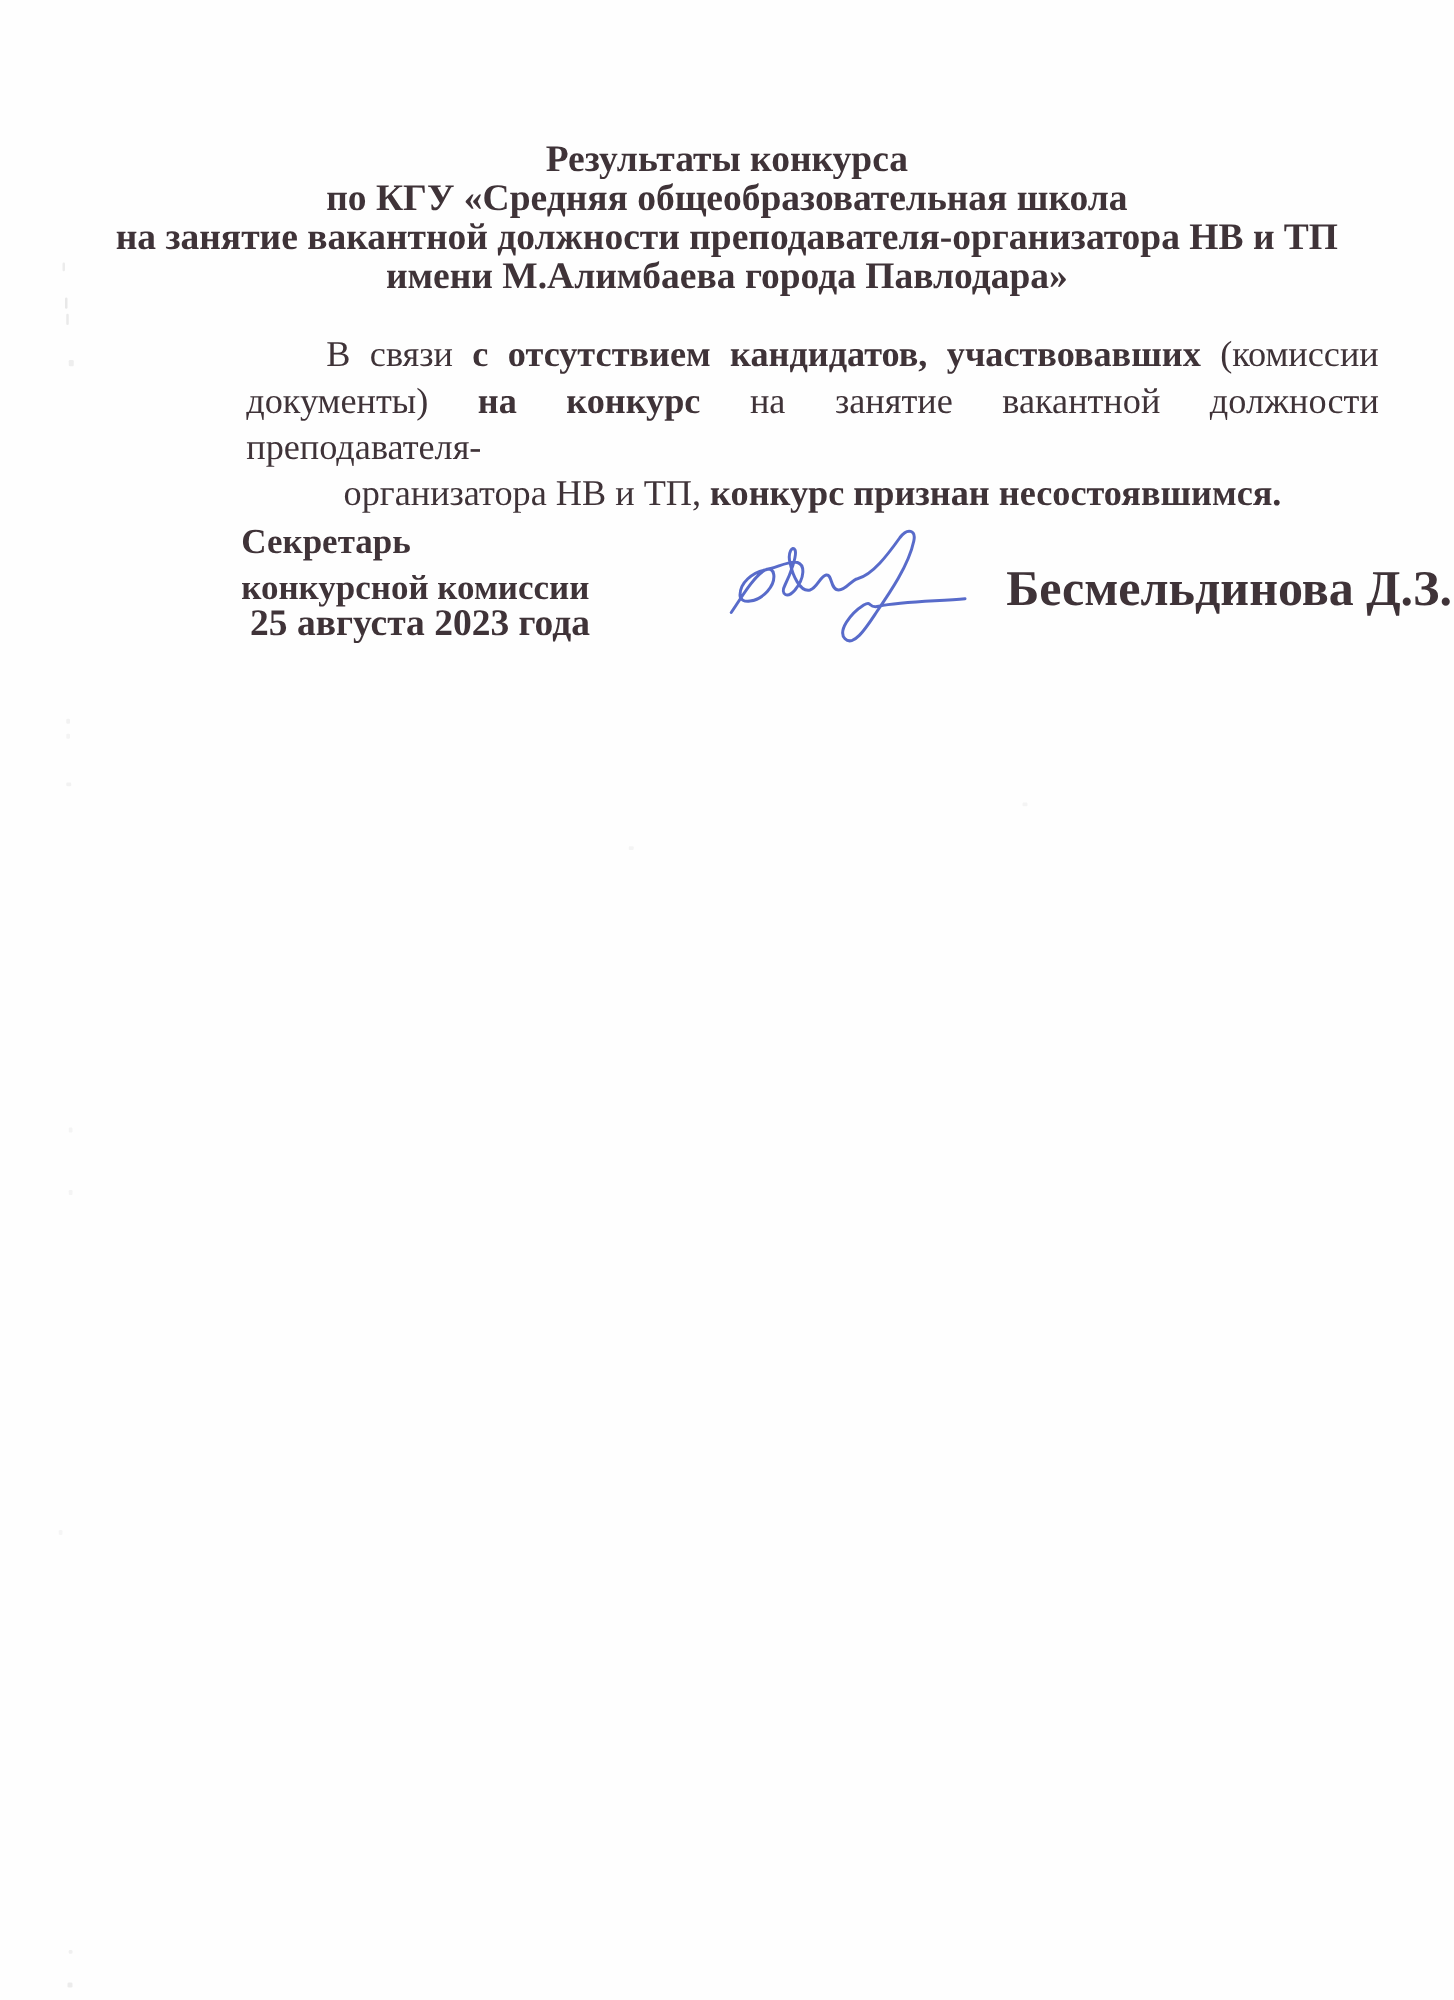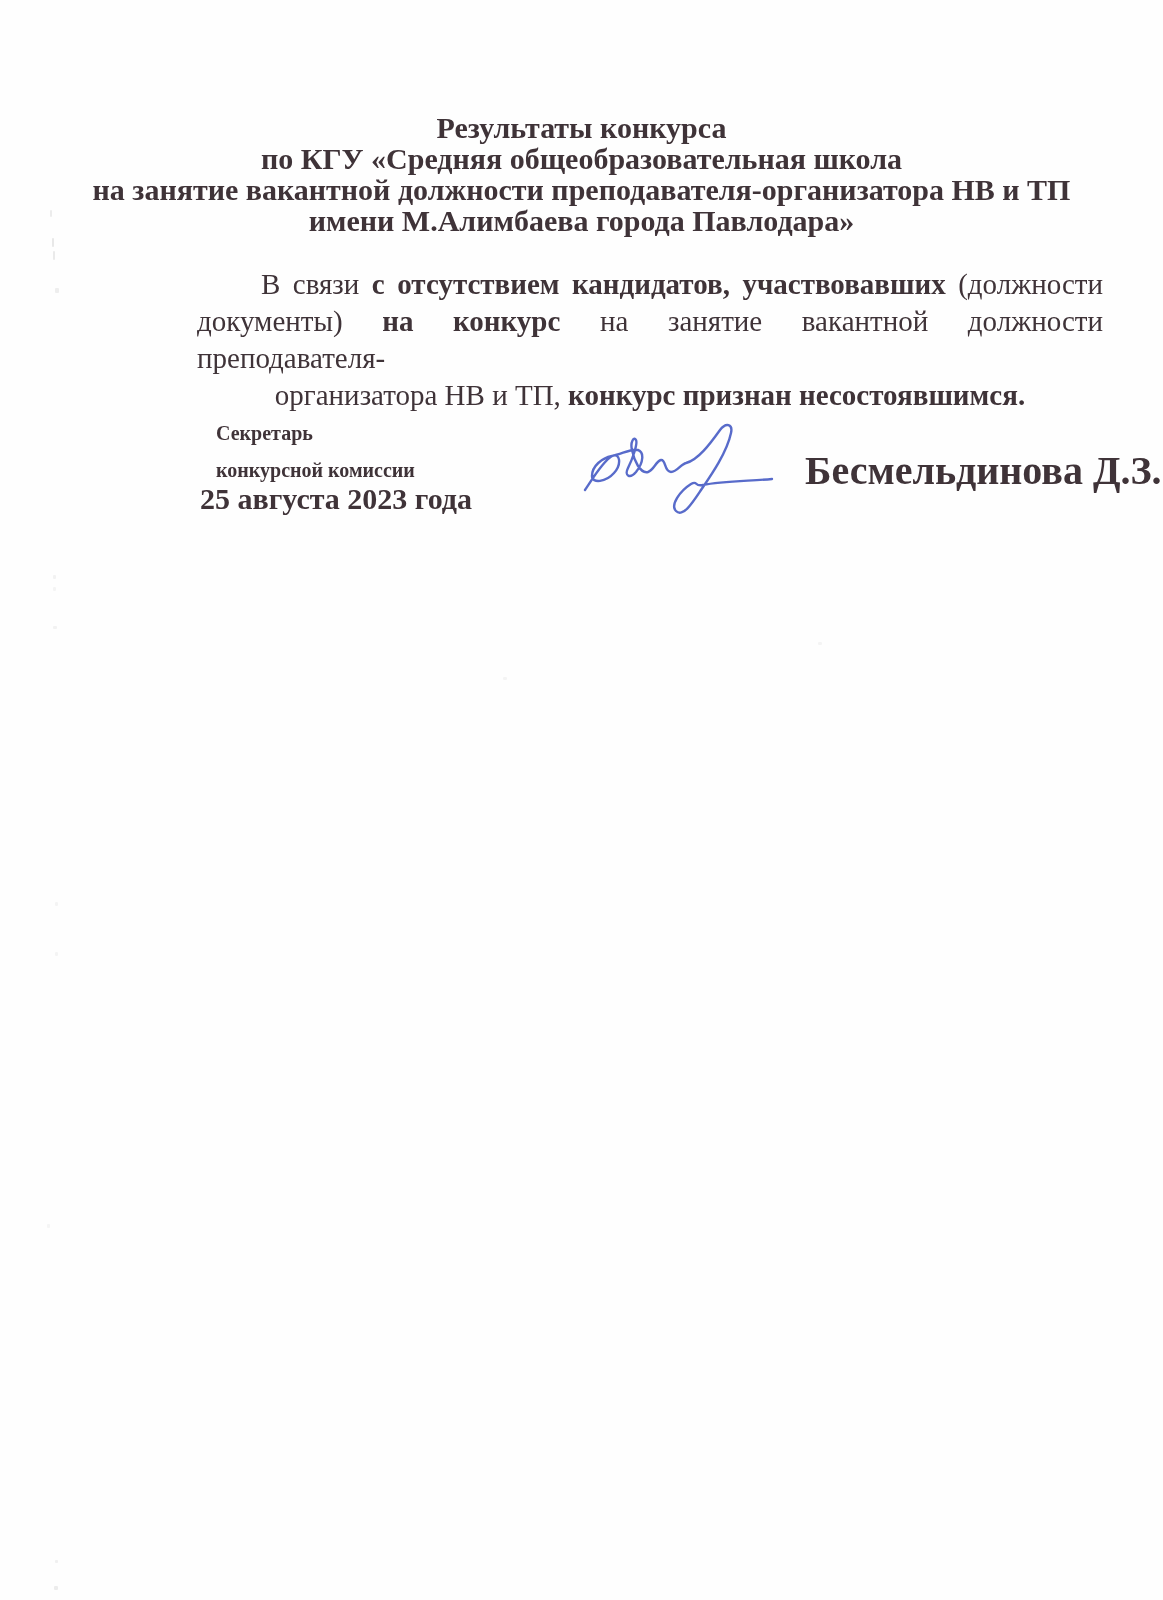--- a/index.html
+++ b/index.html
@@ -38,23 +38,23 @@
     font-size:29px;
     line-height:37px;
   }
   .body-line{ text-align:center; }
   .body-line.justify{ text-align:justify; text-align-last:justify; }
   .body-line.indent{ text-indent:64px; }
   .b{ font-weight:bold; }
   
   .role-block{
     position:absolute;
-    left:216px; top:415px;
+    left:193px; top:415px;
     font-weight:bold;
-    font-size:20px;
+    font-size:28px;
     line-height:37px;
     white-space:nowrap;
   }
   .signer-name{
     position:absolute;
     left:805px; top:452px;
     font-weight:bold;
     font-size:40px;
     line-height:37px;
     white-space:nowrap;
@@ -87,21 +87,21 @@
 <div class="page">
 
   <div class="title-block">
     <div>Результаты конкурса</div>
     <div>по КГУ «Средняя общеобразовательная школа</div>
     <div>на занятие вакантной должности преподавателя-организатора НВ и ТП</div>
     <div>имени М.Алимбаева города Павлодара»</div>
   </div>
 
   <div class="body-block">
-    <div class="body-line justify indent"><span>В связи </span><span class="b">с отсутствием кандидатов, участвовавших </span><span>(должности</span></div>
+    <div class="body-line justify indent"><span>В связи </span><span class="b">с отсутствием кандидатов, участвовавших </span><span>(комиссии</span></div>
     <div class="body-line justify"><span>документы) </span><span class="b">на конкурс </span><span>на занятие вакантной должности преподавателя-</span></div>
     <div class="body-line"><span>организатора НВ и ТП, </span><span class="b">конкурс признан несостоявшимся.</span></div>
   </div>
 
   <div class="role-block">
     <div>Секретарь</div>
     <div>конкурсной комиссии</div>
   </div>
 
   <svg class="signature" viewBox="0 0 250 135" fill="none" xmlns="http://www.w3.org/2000/svg" aria-hidden="true">

